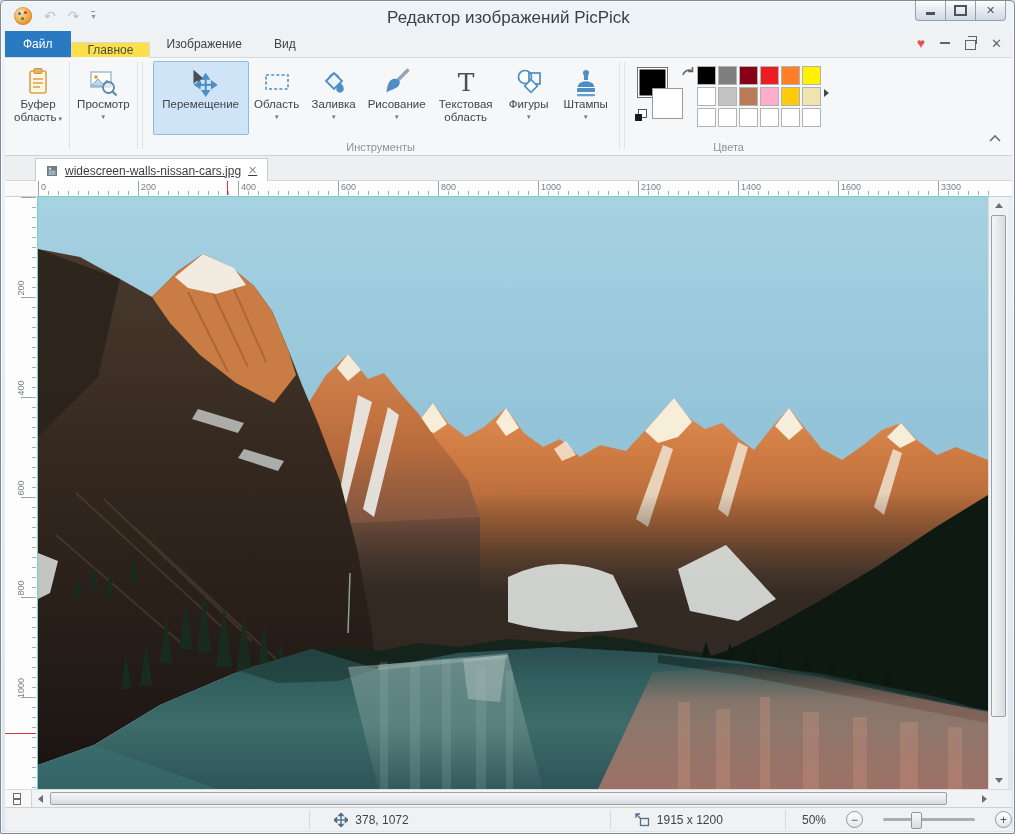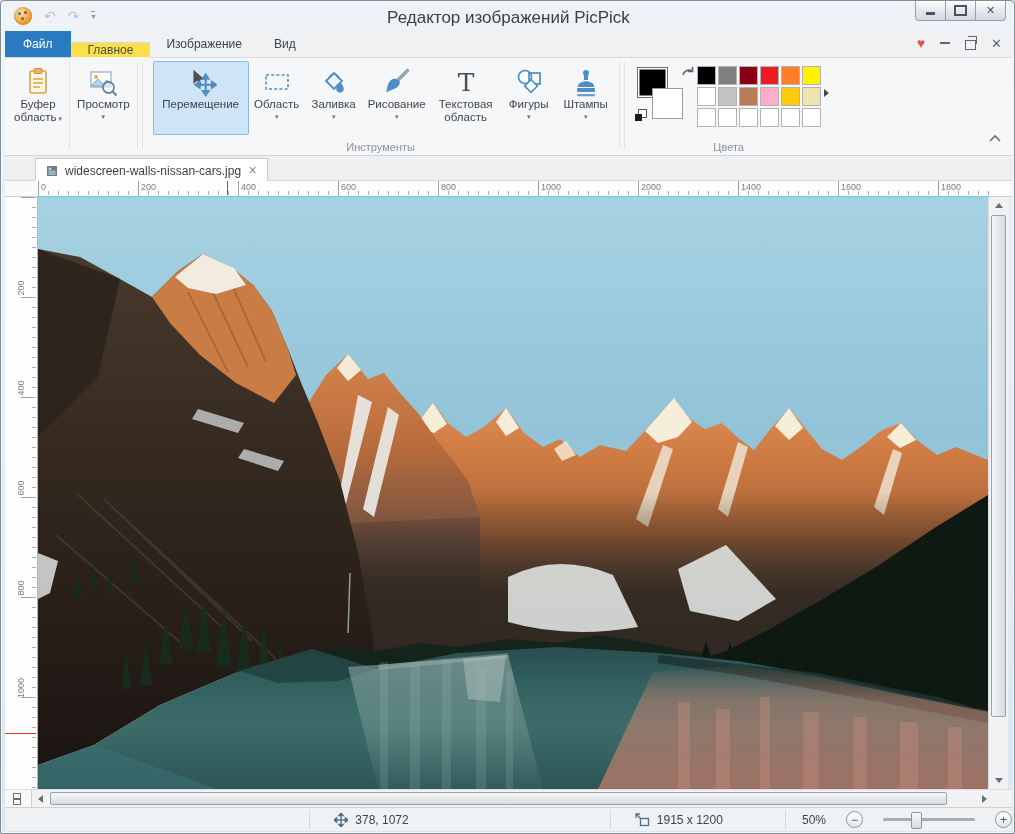--- a/index.html
+++ b/index.html
@@ -62,21 +62,21 @@
   .miniswap .b2{position:absolute;left:0;bottom:0;width:7px;height:7px;background:#1a1a1a;}
   .palette{display:grid;grid-template-columns:repeat(6,19px);grid-auto-rows:19px;gap:2px;margin-top:5px;}
   .pcell{box-sizing:border-box;border:1px solid #b2b2b2;}
   .pal-arrow{width:0;height:0;border-left:5px solid #44484c;border-top:4px solid transparent;
     border-bottom:4px solid transparent;margin:28px 0 0 3px;}
   .chevron{position:absolute;right:10px;bottom:8px;}
   
   .docbar{position:absolute;left:4px;top:155px;width:1007px;height:25px;background:#edeff1;
     border-bottom:1px solid #d5d7d9;box-sizing:border-box;}
   .doctab{position:absolute;left:30px;top:2px;height:23px;background:#fff;border:1px solid #c9ccce;
-    border-bottom:none;display:flex;align-items:center;gap:7px;padding:0 10px;font-size:12px;color:#3a3f44;}
+    border-bottom:none;display:flex;align-items:center;gap:7px;padding:0 10px;font-size:12px;color:#3a3f44;text-decoration:underline;}
   .tabclose{color:#8a8f94;font-size:11px;line-height:1;}
   
   .hruler{position:absolute;left:4px;top:180px;width:1007px;height:16px;background:#fdfdfd;
     border-bottom:1px solid #cfcfcf;box-sizing:border-box;}
   .hruler .corner{position:absolute;left:0;top:0;width:33px;height:15px;background:#fafafa;border-right:1px solid #d6d6d6;}
   .hticks-minor{position:absolute;left:33px;width:954px;bottom:1px;height:4px;
     background:repeating-linear-gradient(90deg,#a9aeb3 0 1px,transparent 1px 10px);}
   .hticks-major{position:absolute;left:33px;width:954px;top:0;height:15px;
     background:repeating-linear-gradient(90deg,#9aa0a5 0 1px,transparent 1px 100px);}
   .hrl{position:absolute;top:1px;font-size:9px;color:#7a8085;}
@@ -332,24 +332,24 @@
     <div class="corner"></div>
     <div class="hticks-major"></div>
     <div class="hticks-minor"></div>
     <div>
         <span class="hrl" style="left: 36px;">0</span>
         <span class="hrl" style="left: 136px;">200</span>
         <span class="hrl" style="left: 236px;">400</span>
         <span class="hrl" style="left: 336px;">600</span>
         <span class="hrl" style="left: 436px;">800</span>
         <span class="hrl" style="left: 536px;">1000</span>
-        <span class="hrl" style="left: 636px;">2000</span>
+        <span class="hrl" style="left: 636px;">2100</span>
         <span class="hrl" style="left: 736px;">1400</span>
         <span class="hrl" style="left: 836px;">1600</span>
-        <span class="hrl" style="left: 936px;">1800</span>
+        <span class="hrl" style="left: 936px;">3300</span>
       </div>
     <div class="hmarker"></div>
   </div>
   <div class="vruler">
     <div class="vticks-major"></div>
     <div class="vticks-minor"></div>
     <div>
         <span class="vrl" style="top: 86px;">200</span>
         <span class="vrl" style="top: 186px;">400</span>
         <span class="vrl" style="top: 286px;">600</span>

